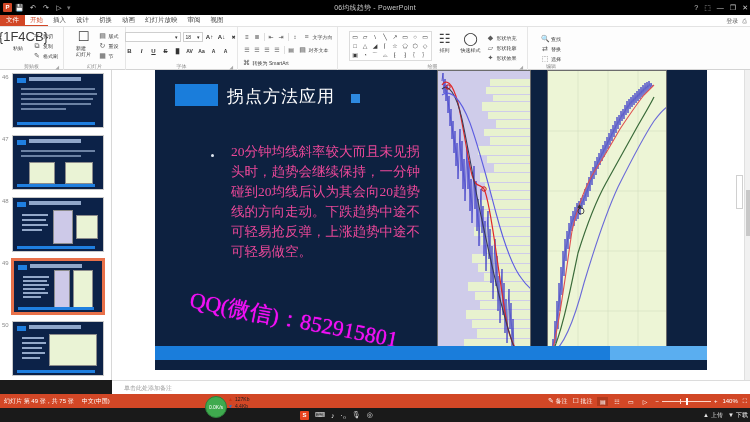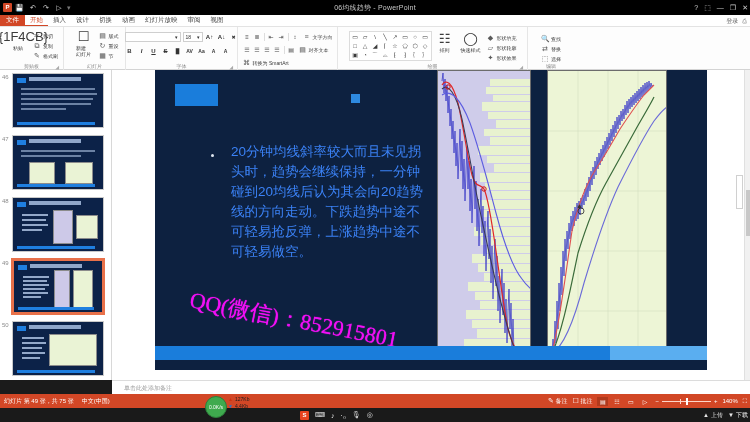--- a/index.html
+++ b/index.html
@@ -196,22 +196,22 @@
   .s-titlesq {
     position: absolute; left: 196px; top: 24px; width: 9px; height: 9px;
     background: #2e8ae0;
   }
   .s-bullet-dot {
     position: absolute; left: 56px; top: 84px;
     width: 3px; height: 3px; background: #dfe6f0; border-radius: 50%;
   }
   .s-body {
     position: absolute; left: 76px; top: 72px; width: 200px;
-    color: #3b82f6; font-size: 13.5px; line-height: 20px;
-    font-family: Liberation Sans, sans-serif;
+    color: #ec4899; font-size: 13.5px; line-height: 20px;
+    font-family: Liberation Serif, serif;
   }
   .s-bottombar {
     position: absolute; left: 0; bottom: 10px; width: 100%; height: 14px;
     background: #1a7ddb;
   }
   .s-bottombar2 {
     position: absolute; left: 455px; bottom: 10px; width: 97px; height: 14px;
     background: #5aaef0;
   }
   .watermark {
@@ -650,20 +650,21 @@
         <div class="t-bottombar"></div>
       </div>
     </div>
 
   </div>
 
   <div class="slidearea">
     <div class="slide">
 
       <div class="s-titlebadge"></div>
+      <div class="s-title">拐点方法应用</div>
       <div class="s-titlesq"></div>
 
       <div class="s-bullet-dot"></div>
       <div class="s-body">20分钟均线斜率较大而且未见拐头时，趋势会继续保持，一分钟碰到20均线后认为其会向20趋势线的方向走动。下跌趋势中途不可轻易抢反弹，上涨趋势中途不可轻易做空。</div>
 
       <div class="chart-box chart-left">
         <svg width="94" height="285" viewBox="0 0 94 285">
           <rect x="0" y="0" width="94" height="285" fill="#cfccea"></rect>
           <g fill="#e8f2cf">
             <rect x="52" y="8" width="42" height="7"></rect>

